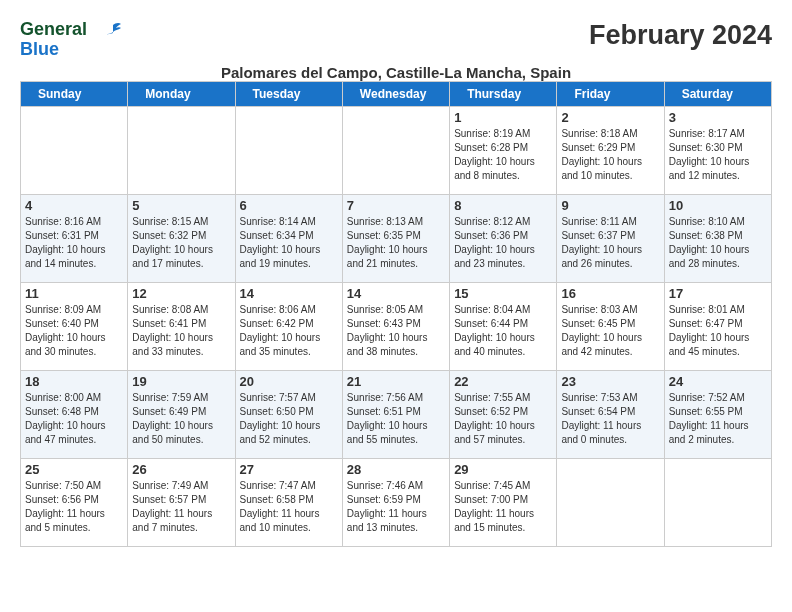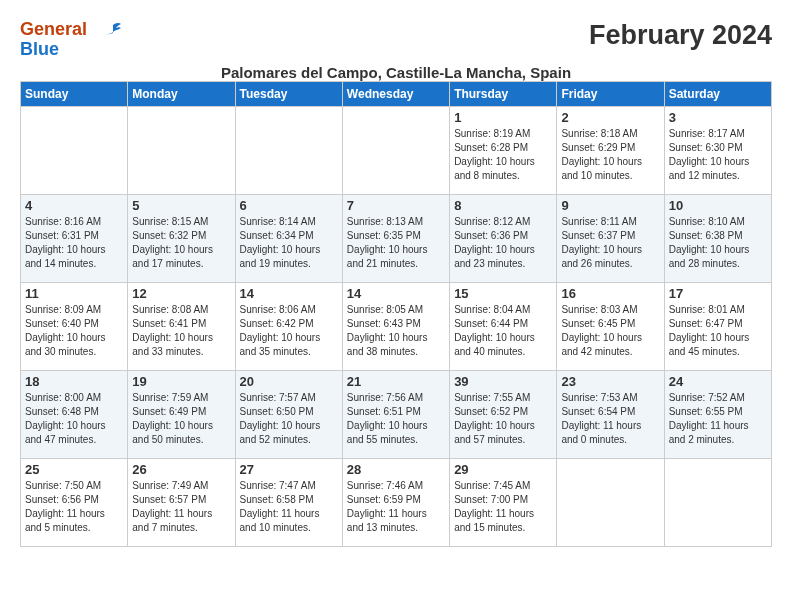--- a/index.html
+++ b/index.html
@@ -36,21 +36,21 @@
     .calendar-table {
       width: 100%;
       border-collapse: collapse;
       table-layout: fixed;
     }
     .calendar-table th {
       background-color: #1a73c8;
       color: #fff;
       font-size: 12px;
       font-weight: bold;
-      padding: 5px 4px;
+      padding: 5px 17px;
       text-align: left;
       border: 1px solid #ccc;
     }
     .calendar-table td {
       border: 1px solid #ccc;
       vertical-align: top;
       padding: 3px 4px;
       font-size: 10px;
       color: #333;
       height: 88px;
@@ -78,21 +78,21 @@
       background-color: #f0f5fa;
     }
   </style>
 </head>
 <body>
 
 <div class="header-logo">
   <div class="logo-area">
     <div style="display:flex;align-items:center;gap:2px;">
       <div style="font-size:18px;font-weight:bold;color:#333;line-height:1.1;">
-        <span style="color:#c2410c;">General</span><br>
+        <span style="color:#14532d;">General</span><br>
         <span style="color:#1a73c8;">Blue</span>
       </div>
       <svg width="30" height="30" viewBox="0 0 30 30" style="margin-left:4px;margin-top:-10px;">
         <path d="M20,5 C22,3 26,2 28,4 C26,5 24,6 23,8 C25,7 27,7 28,8 C25,10 22,10 20,12 C18,14 15,13 14,15 C16,13 18,14 20,13" fill="#1a73c8"></path>
       </svg>
     </div>
   </div>
   <div class="month-title">February 2024</div>
 </div>
 
@@ -200,21 +200,21 @@
         </td>
         <td>
           <span class="day-number">20</span>
           <div class="day-info">Sunrise: 7:57 AM<br>Sunset: 6:50 PM<br>Daylight: 10 hours<br>and 52 minutes.</div>
         </td>
         <td>
           <span class="day-number">21</span>
           <div class="day-info">Sunrise: 7:56 AM<br>Sunset: 6:51 PM<br>Daylight: 10 hours<br>and 55 minutes.</div>
         </td>
         <td>
-          <span class="day-number">39</span>
+          <span class="day-number">22</span>
           <div class="day-info">Sunrise: 7:55 AM<br>Sunset: 6:52 PM<br>Daylight: 10 hours<br>and 57 minutes.</div>
         </td>
         <td>
           <span class="day-number">23</span>
           <div class="day-info">Sunrise: 7:53 AM<br>Sunset: 6:54 PM<br>Daylight: 11 hours<br>and 0 minutes.</div>
         </td>
         <td>
           <span class="day-number">24</span>
           <div class="day-info">Sunrise: 7:52 AM<br>Sunset: 6:55 PM<br>Daylight: 11 hours<br>and 2 minutes.</div>
         </td>

